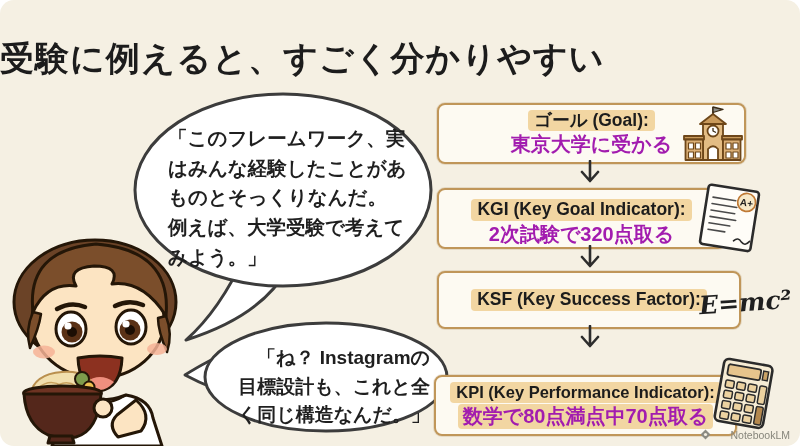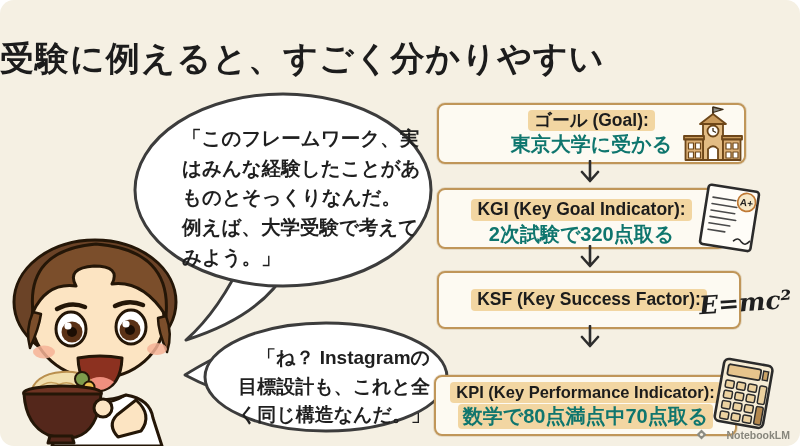--- a/index.html
+++ b/index.html
@@ -1,39 +1,39 @@
 <!DOCTYPE html>
 <html><head>
 <meta charset="utf-8">
 <style>
   html,body{margin:0;padding:0;background:#ffffff;}
   body{font-family:"Liberation Sans","DejaVu Sans",sans-serif;}
   .canvas{position:relative;width:800px;height:446px;background:#f5f0e3;border-radius:14px;overflow:hidden;margin:0 auto;}
   .title{position:absolute;top:36px;left:0;width:100%;font-size:34px;font-weight:bold;color:#1c1c1c;letter-spacing:1px;z-index:2;}
   .bubble-layer{position:absolute;top:0;left:0;z-index:1;}
   .bubble-text{position:absolute;z-index:2;font-weight:bold;color:#1f1f1f;white-space:pre-line;}
-  .bubble-text.b1{left:168px;top:124px;width:256px;font-size:19.5px;line-height:1.52;margin-left:14px;}
+  .bubble-text.b1{left:168px;top:124px;width:256px;font-size:19.5px;line-height:1.52;}
   .bubble-text.b2{left:224px;top:344px;width:206px;font-size:19px;line-height:1.5;text-align:right;}
   .character{position:absolute;left:0;top:228px;width:205px;height:218px;z-index:4;}
   .step{position:absolute;background:#fdfaf2;border:2.5px solid #c09659;border-radius:8px;box-shadow:0 0 0 1px rgba(160,120,60,.18);display:flex;flex-direction:column;align-items:center;justify-content:center;z-index:2;gap:1px;}
   .step .hd{font-weight:bold;font-size:17.5px;color:#1c1c1c;background:#f2d6a2;border-radius:4px;padding:0 6px;line-height:1.25;white-space:nowrap;}
-  .step .bd{font-weight:bold;font-size:20px;color:#0f766e;line-height:1.25;white-space:nowrap;}
+  .step .bd{font-weight:bold;font-size:20px;color:#a21caf;line-height:1.25;white-space:nowrap;}
   .step .bd.hl{background:#f2d6a2;border-radius:4px;padding:0 5px;}
   .step.s1{left:437px;top:103px;width:305px;height:57px;}
   .step.s2{left:437px;top:188px;width:285px;height:57px;justify-content:flex-end;}
   .step.s3{left:437px;top:271px;width:300px;height:54px;}
   .step.s4{left:434px;top:352px;width:299px;height:57px;margin-top:23px;}
   .step.s4 .hd{font-size:16.5px;}
   .arrow{position:absolute;left:578px;width:24px;height:27px;z-index:2;}
   .arrow.a1{top:160px;} .arrow.a2{top:245px;} .arrow.a3{top:325px;}
   .icon-school{position:absolute;left:683px;top:105px;z-index:3;}
   .icon-test{position:absolute;left:701px;top:185px;z-index:3;transform:rotate(9deg);}
   .formula{position:absolute;left:699px;top:288px;z-index:3;font-family:"DejaVu Serif","Liberation Serif",serif;font-style:italic;font-size:25px;font-weight:bold;color:#1f1f1f;transform:rotate(-4deg);white-space:nowrap;}
   .icon-calc{position:absolute;left:716px;top:359px;z-index:3;transform:rotate(10deg);}
-  .watermark{position:absolute;right:10px;bottom:5px;z-index:5;display:flex;align-items:flex-start;gap:19px;color:#87867c;font-size:10.5px;font-weight:bold;}
+  .watermark{position:absolute;right:10px;bottom:5px;z-index:5;display:flex;align-items:flex-start;gap:19px;color:#87867c;font-size:10.5px;font-weight:normal;}
 </style>
 </head>
 <body>
 
 <div class="canvas">
 
   <div class="title">受験に例えると、すごく分かりやすい</div>
 
   <svg class="bubble-layer" width="800" height="446" viewBox="0 0 800 446">
     <g>

